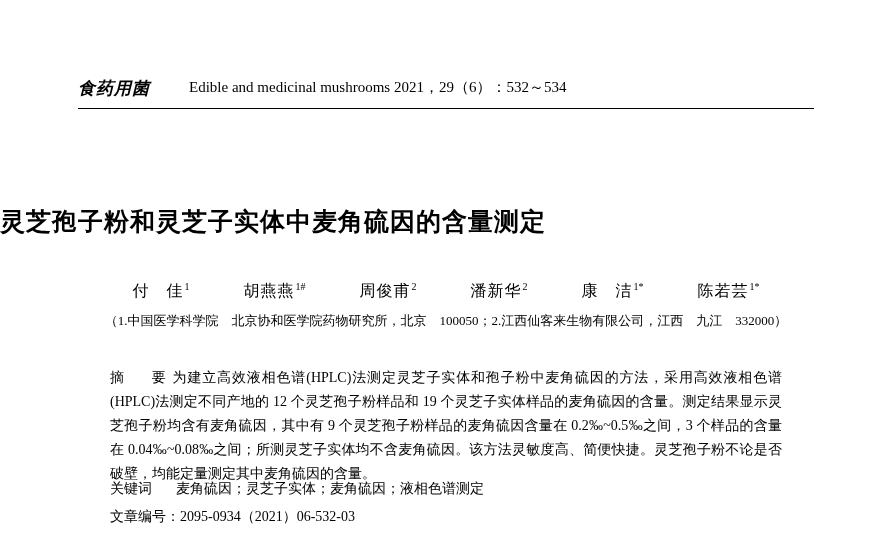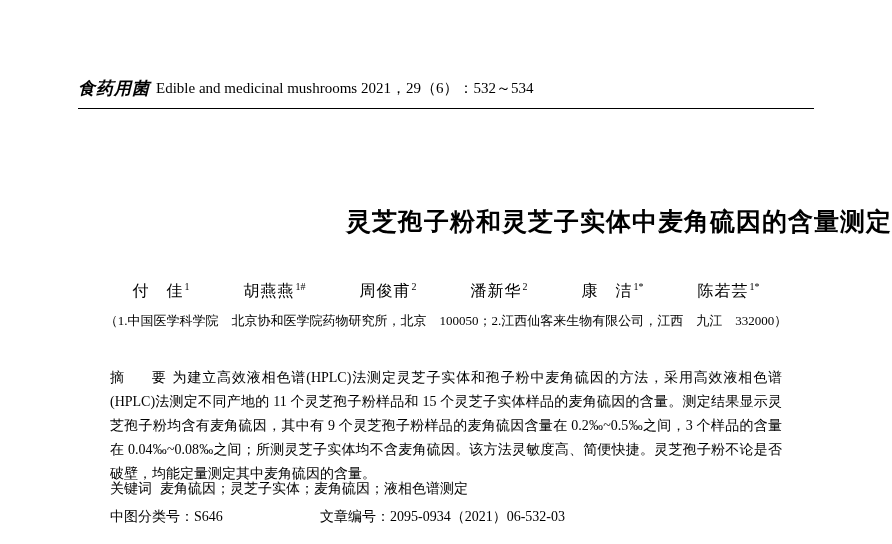--- a/index.html
+++ b/index.html
@@ -23,56 +23,57 @@
     background: #fff;
   }
 
   
   .header {
     position: absolute;
     left: 78px;
     top: 80px;
     width: 736px;
     display: flex;
-    align-items: center;
-    gap: 6px;
+    align-items: flex-start;
+    gap: 28px;
   }
   .journal-logo {
     font-family: "DejaVu Serif", "Liberation Serif", serif;
     font-size: 17px;
     font-weight: bold;
     font-style: italic;
     letter-spacing: 1px;
     line-height: 1;
     padding-bottom: 1px;
     white-space: nowrap;
   }
   .header-cite {
     font-family: "Liberation Serif", "DejaVu Serif", serif;
     font-size: 15px;
     line-height: 1;
     padding-bottom: 2px;
     white-space: nowrap;
+    margin-left: 11px;
   }
   .header-rule {
     position: absolute;
     left: 78px;
     top: 108px;
     width: 736px;
     height: 1px;
     background: #000;
   }
 
   
   .title {
     position: absolute;
     left: 0;
     top: 206px;
     width: 892px;
-    text-align: right;
+    text-align: left;
     font-size: 25px;
     font-weight: bold;
     letter-spacing: 1px;
     line-height: 1.3;
     font-family: "DejaVu Serif", "Liberation Serif", serif;
   }
 
   
   .authors {
     position: absolute;
@@ -121,21 +122,21 @@
     letter-spacing: 6px;
   }
   .keywords {
     position: absolute;
     left: 110px;
     top: 478px;
     width: 672px;
     font-size: 14px;
     line-height: 1.6;
   }
-  .kw-label { margin-right: 8px; }
+  .kw-label { margin-right: 24px; }
 
   
   .codes {
     position: absolute;
     left: 110px;
     top: 506px;
     width: 700px;
     font-size: 14px;
     line-height: 1.6;
     display: flex;
@@ -162,25 +163,24 @@
     <span class="author"><span class="nm">胡燕燕</span><span class="sup">1#</span></span>
     <span class="author"><span class="nm">周俊甫</span><span class="sup">2</span></span>
     <span class="author"><span class="nm">潘新华</span><span class="sup">2</span></span>
     <span class="author"><span class="nm">康　洁</span><span class="sup">1*</span></span>
     <span class="author"><span class="nm">陈若芸</span><span class="sup">1*</span></span>
   </div>
 
   <div class="affiliation">（1.中国医学科学院　北京协和医学院药物研究所，北京　100050；2.江西仙客来生物有限公司，江西　九江　332000）</div>
 
   <div class="abstract">
-    <span class="abs-label">摘　要</span><span>为建立高效液相色谱(HPLC)法测定灵芝子实体和孢子粉中麦角硫因的方法，采用高效液相色谱(HPLC)法测定不同产地的 11 个灵芝孢子粉样品和 15 个灵芝子实体样品的麦角硫因的含量。测定结果显示灵芝孢子粉均含有麦角硫因，其中有 9 个灵芝孢子粉样品的麦角硫因含量在 0.2‰~0.5‰之间，3 个样品的含量在 0.04‰~0.08‰之间；所测灵芝子实体均不含麦角硫因。该方法灵敏度高、简便快捷。灵芝孢子粉不论是否破壁，均能定量测定其中麦角硫因的含量。</span>
+    <span class="abs-label">摘　要</span><span>为建立高效液相色谱(HPLC)法测定灵芝子实体和孢子粉中麦角硫因的方法，采用高效液相色谱(HPLC)法测定不同产地的 12 个灵芝孢子粉样品和 19 个灵芝子实体样品的麦角硫因的含量。测定结果显示灵芝孢子粉均含有麦角硫因，其中有 9 个灵芝孢子粉样品的麦角硫因含量在 0.2‰~0.5‰之间，3 个样品的含量在 0.04‰~0.08‰之间；所测灵芝子实体均不含麦角硫因。该方法灵敏度高、简便快捷。灵芝孢子粉不论是否破壁，均能定量测定其中麦角硫因的含量。</span>
   </div>
 
   <div class="keywords">
     <span class="kw-label">关键词</span><span>麦角硫因；灵芝子实体；麦角硫因；液相色谱测定</span>
   </div>
 
   <div class="codes">
-    <div class="code-clc"><span>中图分类号：</span><span>S646</span></div>
     <div class="code-art"><span>文章编号：</span><span>2095-0934（2021）06-532-03</span></div>
   </div>
 
 </div>
 
 </body></html>

